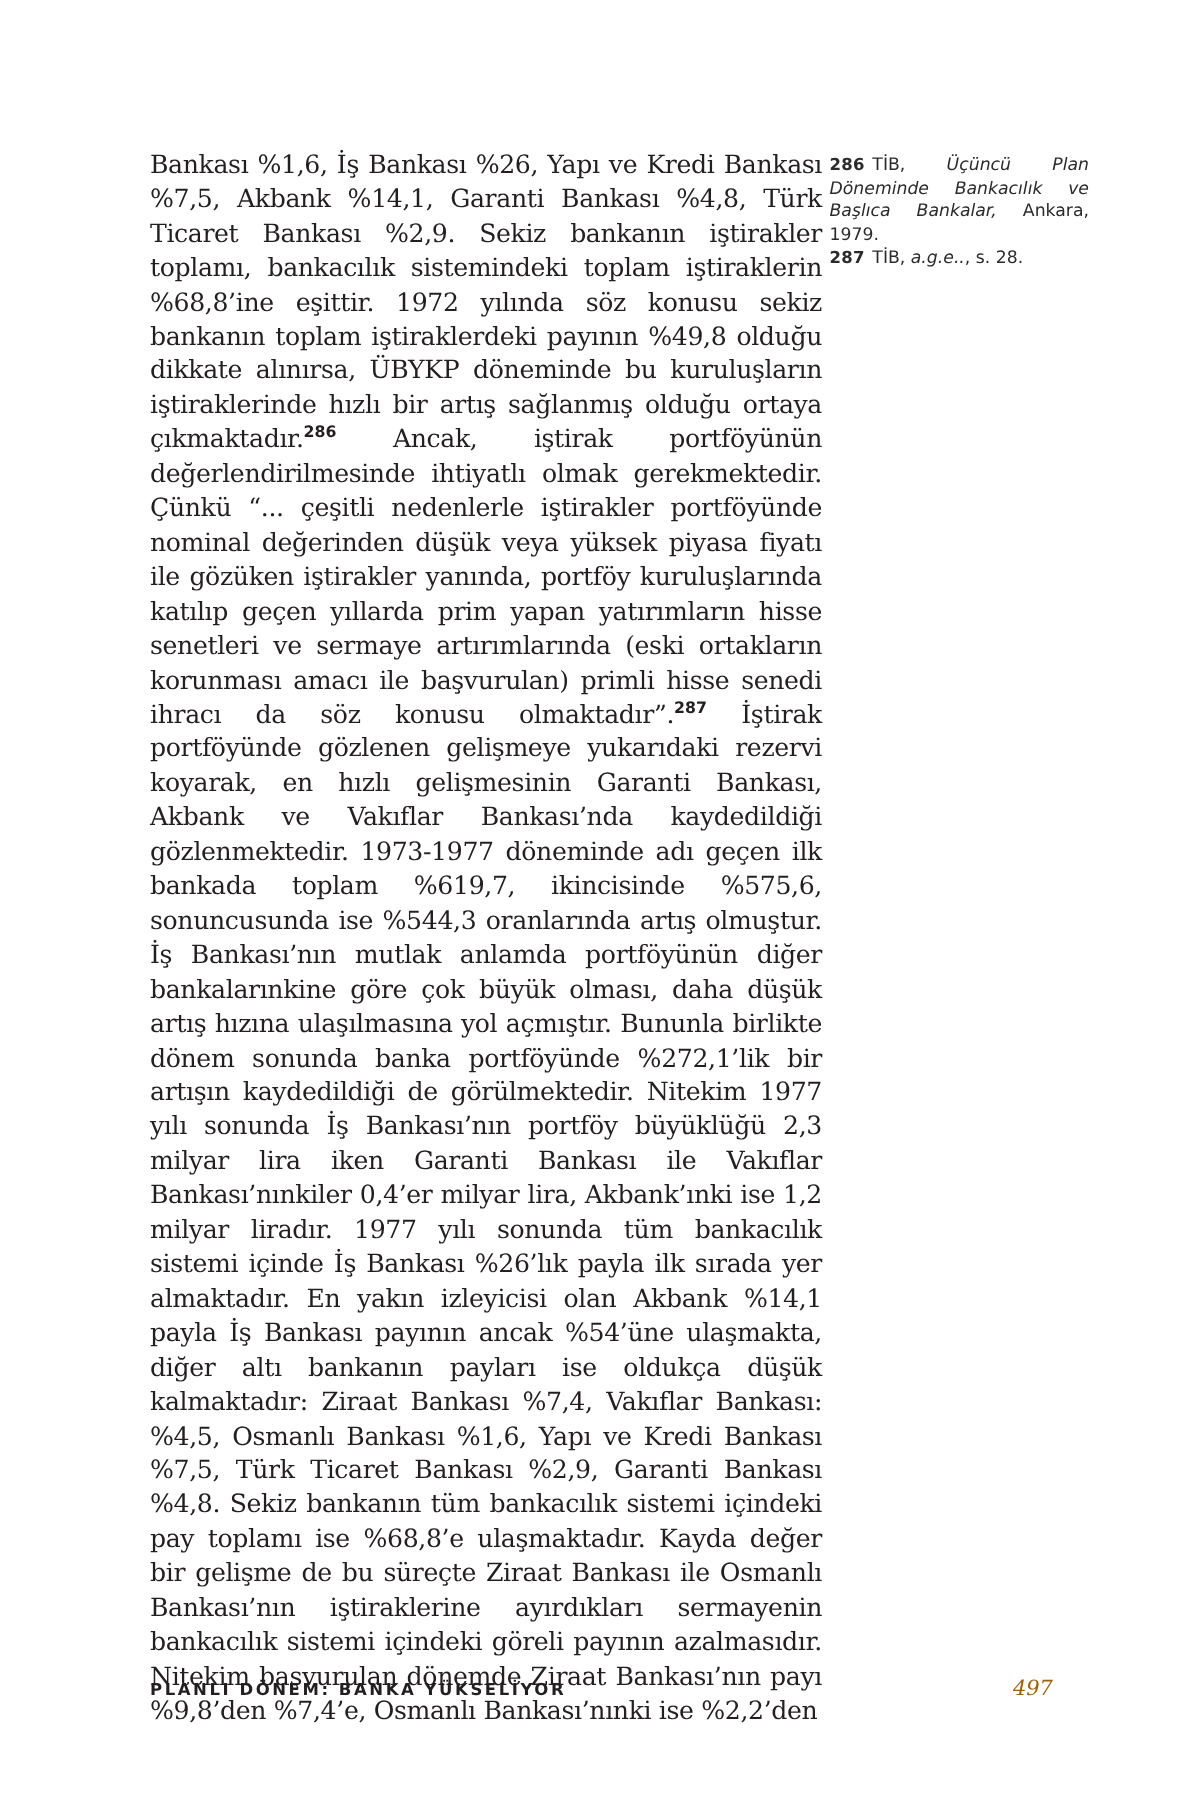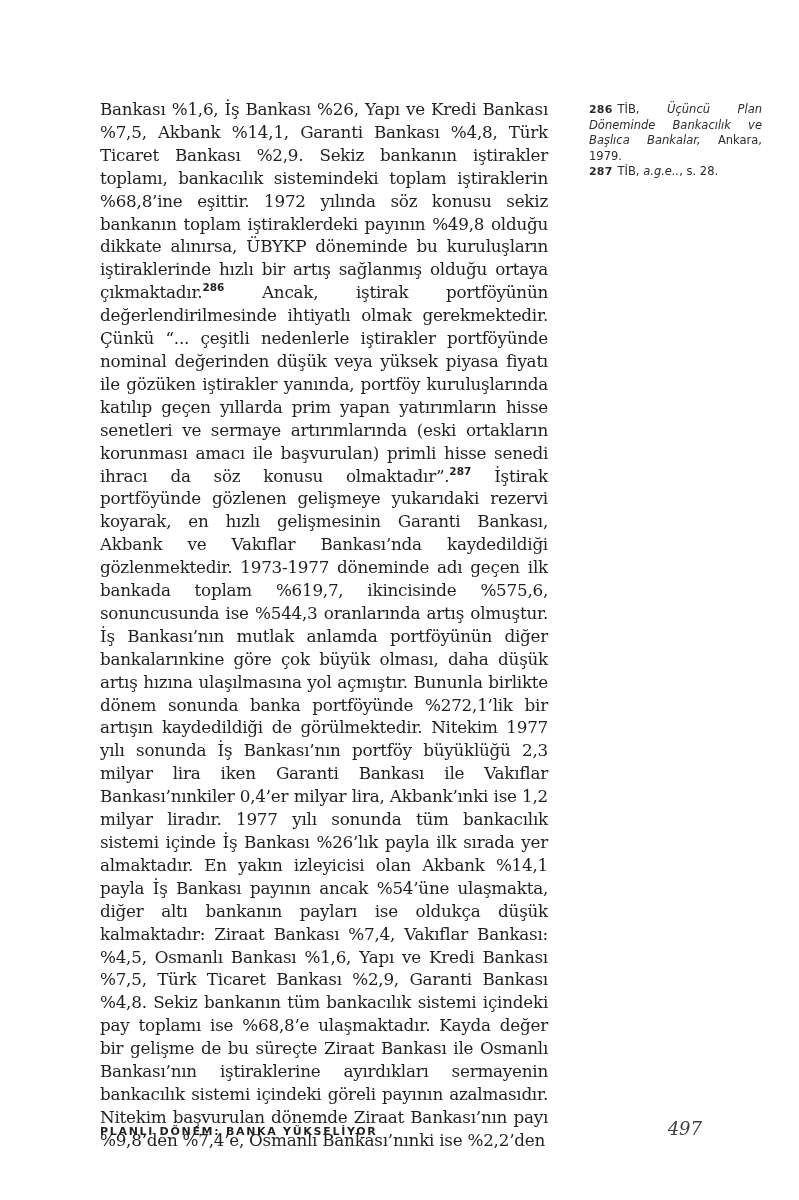--- a/index.html
+++ b/index.html
@@ -41,21 +41,20 @@
   .margin-col {
     position: absolute;
     left: 553px;
     top: 102px;
     width: 173px;
     font-family: "DejaVu Sans", sans-serif;
     font-size: 11.5px;
     line-height: 15.6px;
     color: #2b2b2b;
     text-align: justify;
-    margin-left: 36px;
   }
   .note {
     margin: 0;
   }
   .note-num {
     font-weight: bold;
     font-size: 11px;
     letter-spacing: 0.2px;
     padding-right: 5px;
   }
@@ -74,22 +73,22 @@
   .running-head {
     font-family: "DejaVu Sans", sans-serif;
     font-weight: bold;
     font-size: 11px;
     letter-spacing: 1.7px;
     color: #231f20;
   }
   .page-number {
     font-family: "DejaVu Serif", serif;
     font-style: italic;
-    font-size: 18px;
-    color: #404040;
+    font-size: 14px;
+    color: #a16207;
   }
 </style>
 </head>
 <body>
 
 <div class="page">
 
   <div class="body-col">
     <p class="body-par"><span>Bankası %1,6, İş Bankası %26, Yapı ve Kredi Bankası %7,5, Akbank %14,1, Garanti Bankası %4,8, Türk Ticaret Bankası %2,9. Sekiz bankanın iştirakler toplamı, bankacılık sistemindeki toplam iştiraklerin %68,8’ine eşittir. 1972 yılında söz konusu sekiz bankanın toplam iştiraklerdeki payının %49,8 olduğu dikkate alınırsa, ÜBYKP döneminde bu kuruluşların iştiraklerinde hızlı bir artış sağlanmış olduğu ortaya çıkmaktadır.</span><sup class="fn-ref">286</sup><span> Ancak, iştirak portföyünün değerlendirilmesinde ihtiyatlı olmak gerekmektedir. Çünkü “... çeşitli nedenlerle iştirakler portföyünde nominal değerinden düşük veya yüksek piyasa fiyatı ile gözüken iştirakler yanında, portföy kuruluşlarında katılıp geçen yıllarda prim yapan yatırımların hisse senetleri ve sermaye artırımlarında (eski ortakların korunması amacı ile başvurulan) primli hisse senedi ihracı da söz konusu olmaktadır”.</span><sup class="fn-ref">287</sup><span> İştirak portföyünde gözlenen gelişmeye yukarıdaki rezervi koyarak, en hızlı gelişmesinin Garanti Bankası, Akbank ve Vakıflar Bankası’nda kaydedildiği gözlenmektedir. 1973-1977 döneminde adı geçen ilk bankada toplam %619,7, ikincisinde %575,6, sonuncusunda ise %544,3 oranlarında artış olmuştur. İş Bankası’nın mutlak anlamda portföyünün diğer bankalarınkine göre çok büyük olması, daha düşük artış hızına ulaşılmasına yol açmıştır. Bununla birlikte dönem sonunda banka portföyünde %272,1’lik bir artışın kaydedildiği de görülmektedir. Nitekim 1977 yılı sonunda İş Bankası’nın portföy büyüklüğü 2,3 milyar lira iken Garanti Bankası ile Vakıflar Bankası’nınkiler 0,4’er milyar lira, Akbank’ınki ise 1,2 milyar liradır. 1977 yılı sonunda tüm bankacılık sistemi içinde İş Bankası %26’lık payla ilk sırada yer almaktadır. En yakın izleyicisi olan Akbank %14,1 payla İş Bankası payının ancak %54’üne ulaşmakta, diğer altı bankanın payları ise oldukça düşük kalmaktadır: Ziraat Bankası %7,4, Vakıflar Bankası: %4,5, Osmanlı Bankası %1,6, Yapı ve Kredi Bankası %7,5, Türk Ticaret Bankası %2,9, Garanti Bankası %4,8. Sekiz bankanın tüm bankacılık sistemi içindeki pay toplamı ise %68,8’e ulaşmaktadır. Kayda değer bir gelişme de bu süreçte Ziraat Bankası ile Osmanlı Bankası’nın iştiraklerine ayırdıkları sermayenin bankacılık sistemi içindeki göreli payının azalmasıdır. Nitekim başvurulan dönemde Ziraat Bankası’nın payı %9,8’den %7,4’e, Osmanlı Bankası’nınki ise %2,2’den</span></p>
   </div>

